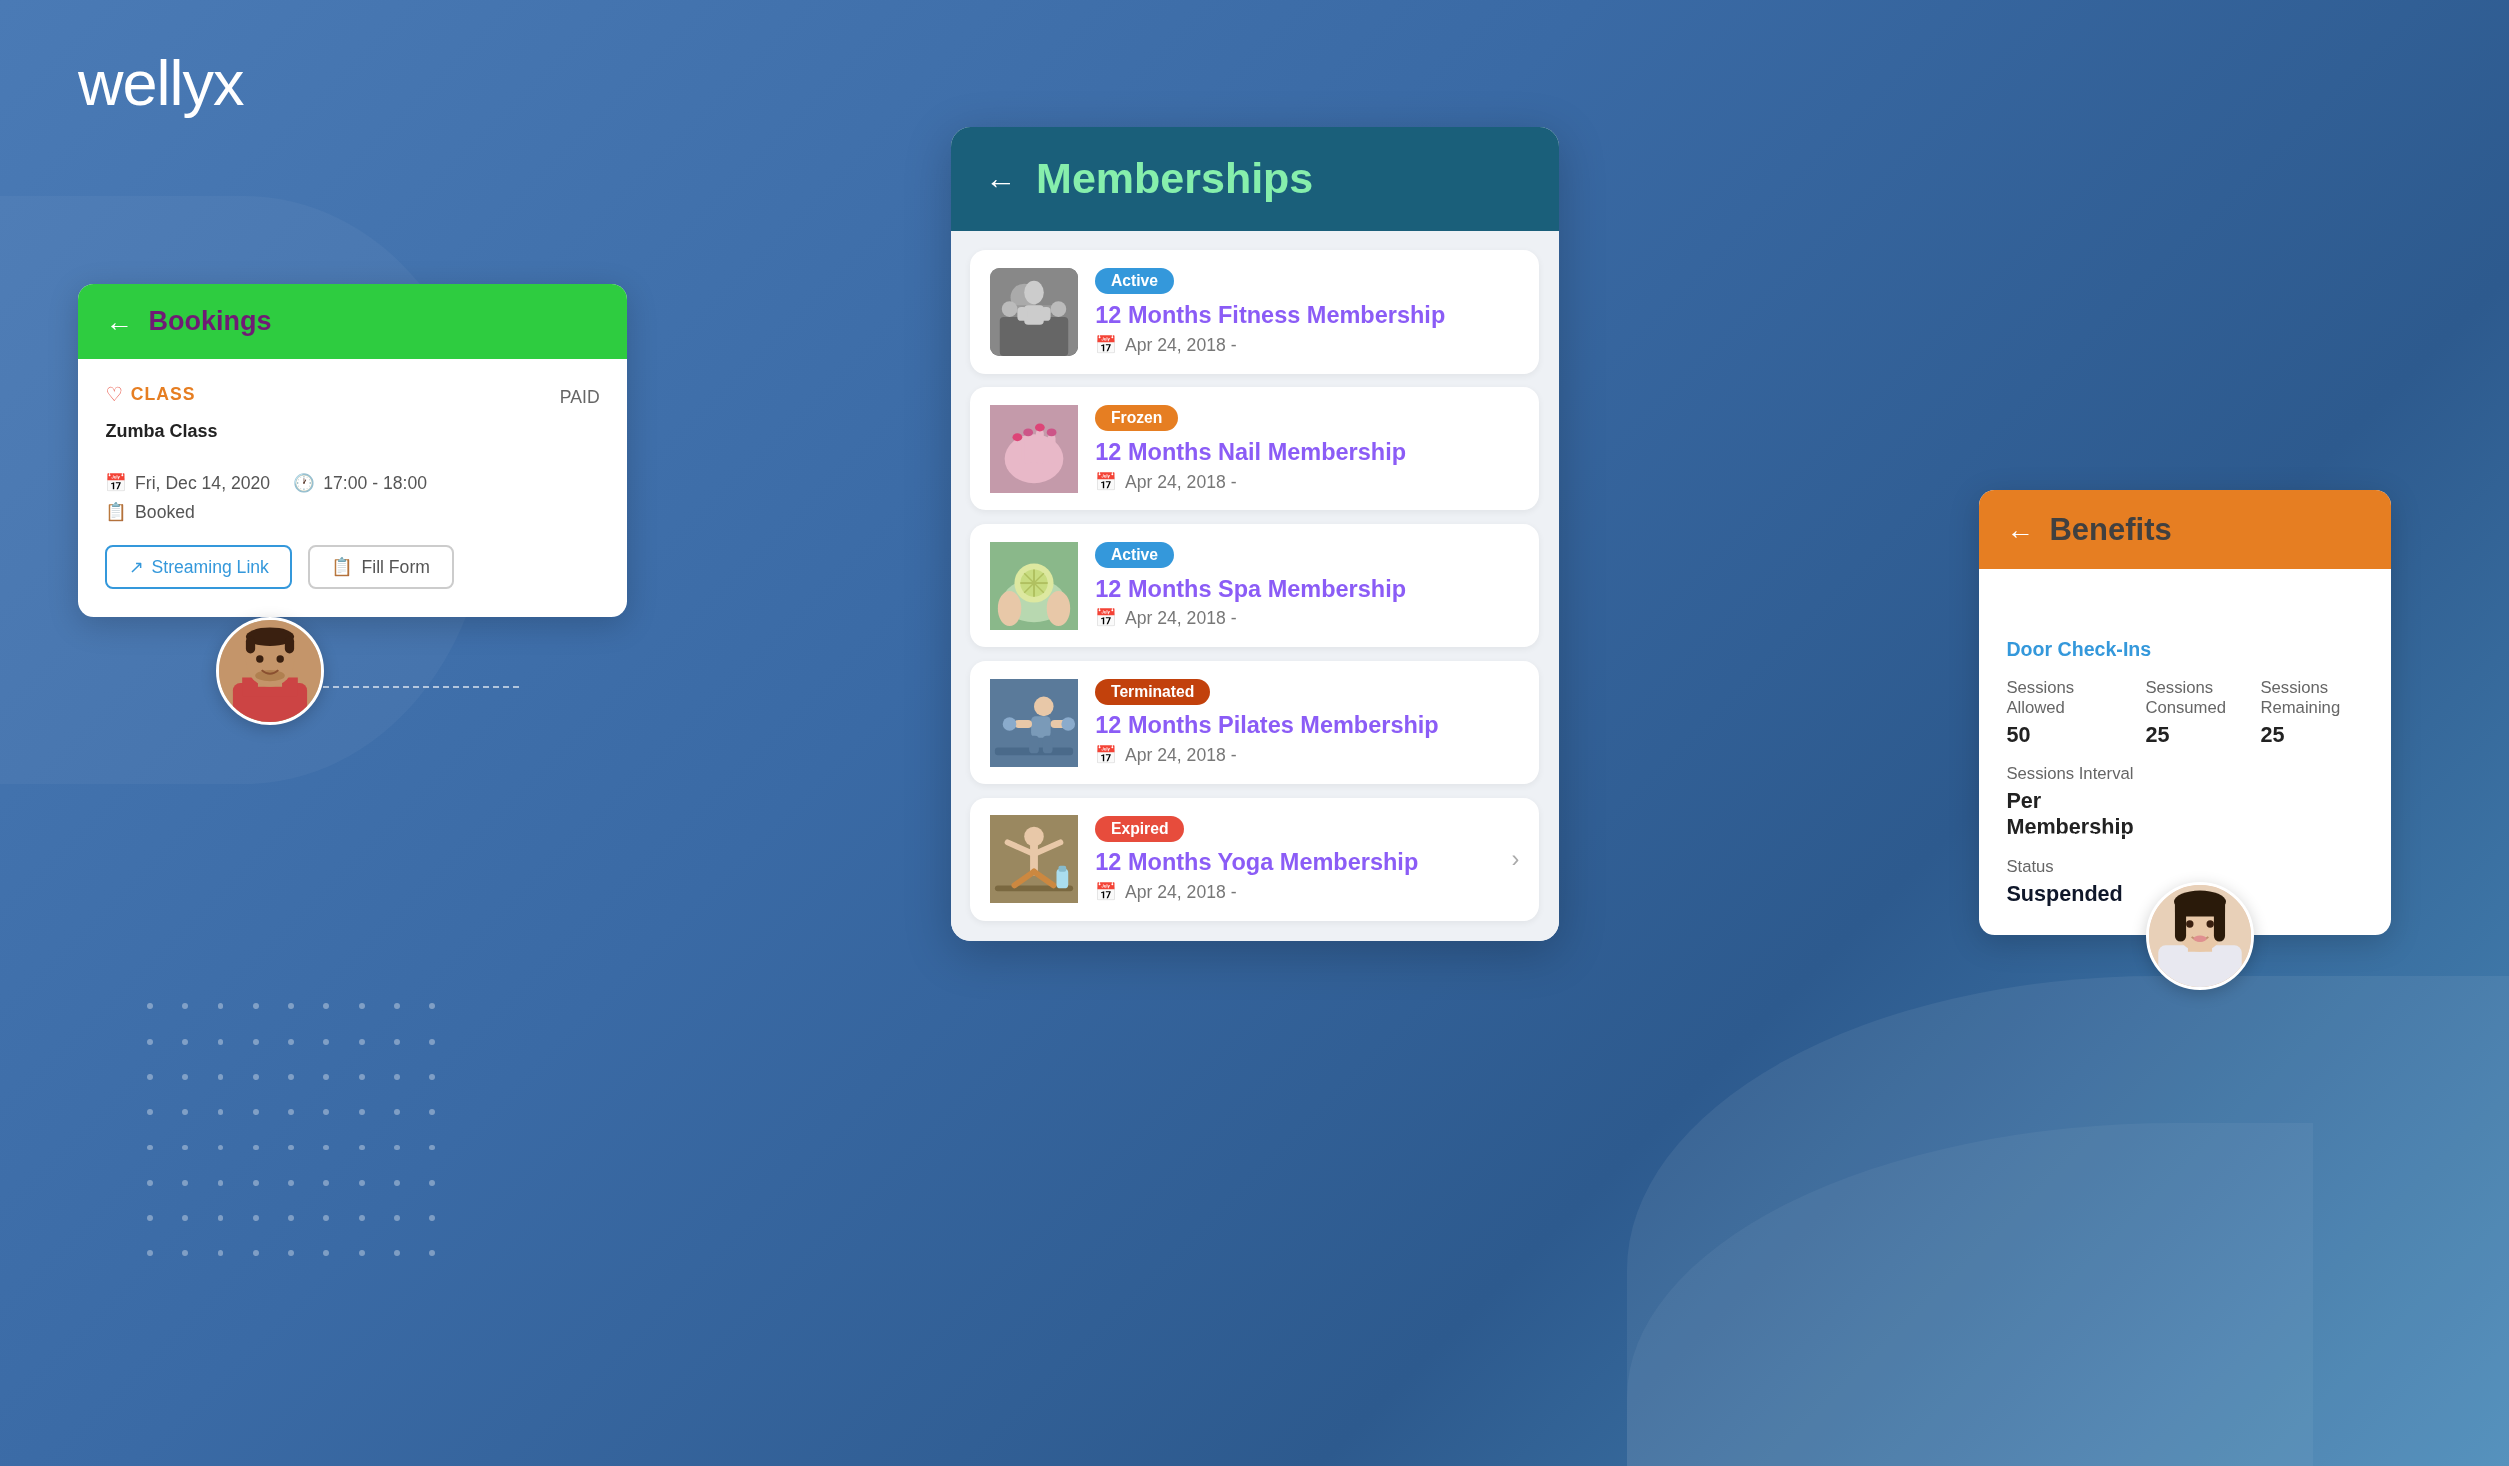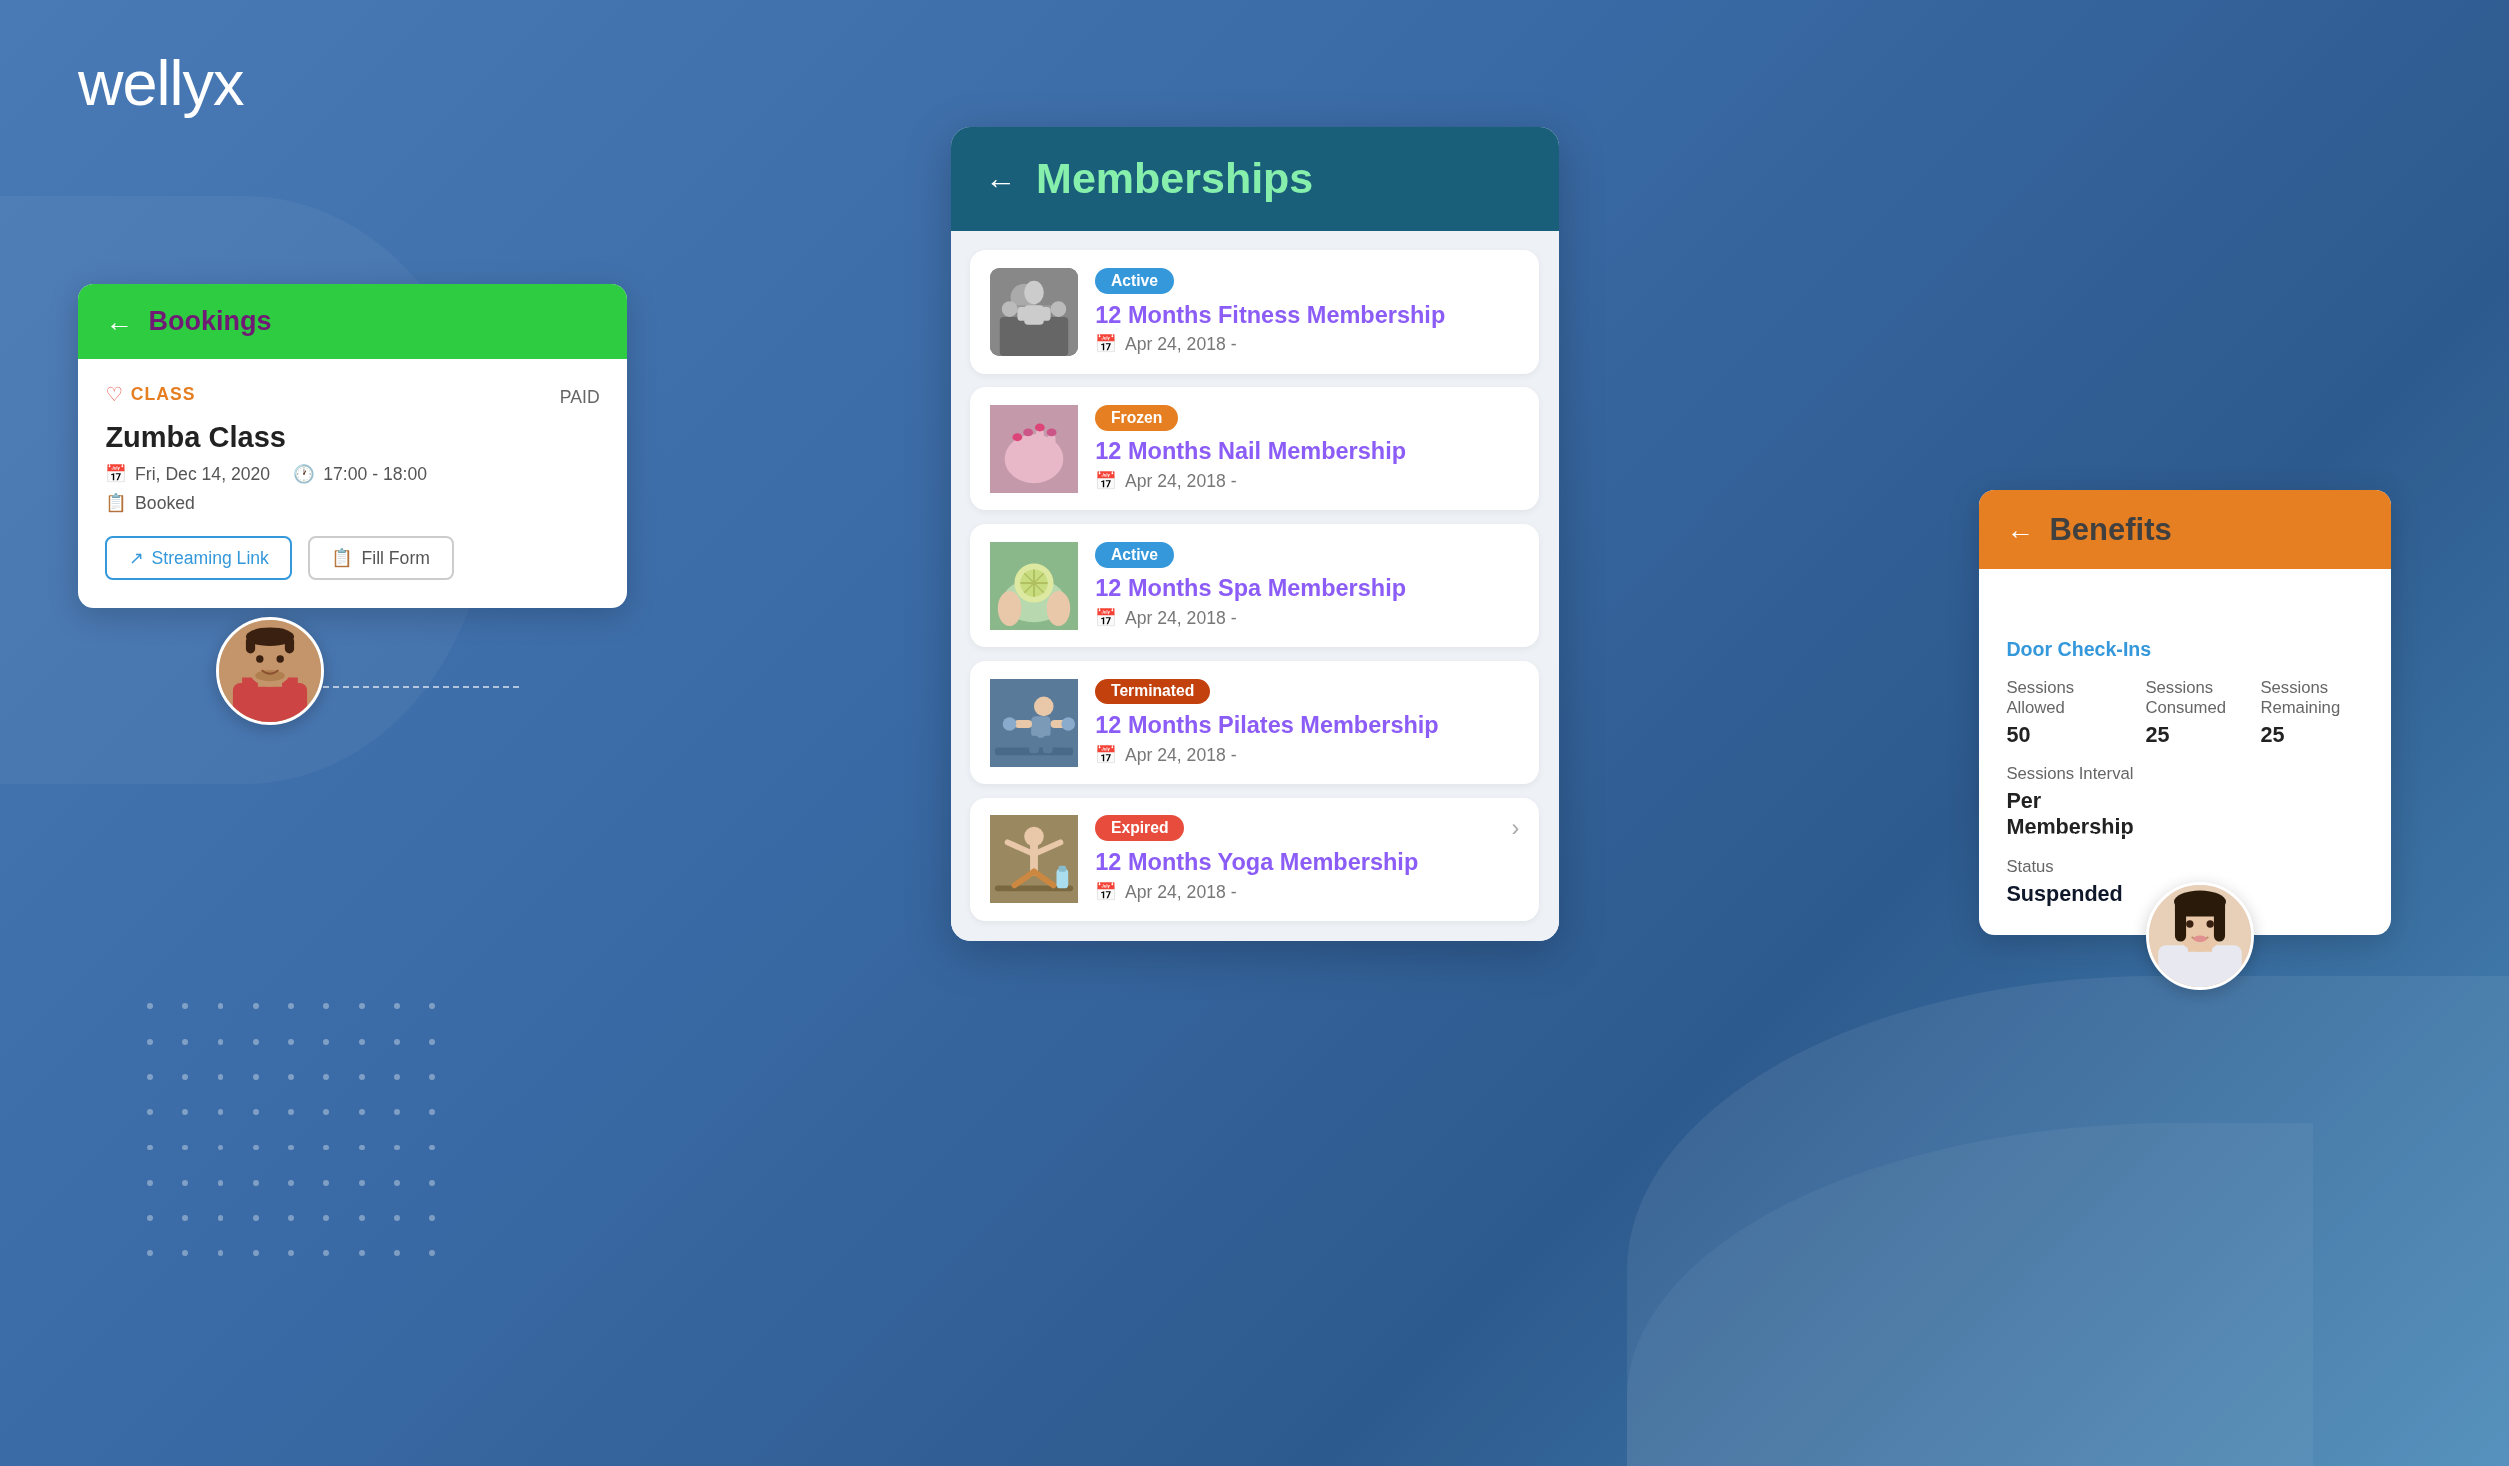--- a/index.html
+++ b/index.html
@@ -124,24 +124,24 @@
       font-size: 17.6px;
       font-weight: 500;
     }
     .bookings-top-row {
       display: flex;
       justify-content: space-between;
       align-items: center;
       margin-bottom: 9.8px;
     }
     .bookings-class-name {
-      font-size: 29px;
+      font-size: 18px;
       font-weight: 600;
       color: #222;
-      margin-bottom: 10px;
+      margin-bottom: 31px;
     }
     .bookings-meta {
       display: flex;
       align-items: center;
       gap: 23.5px;
       margin-bottom: 7.8px;
       font-size: 17.6px;
       color: #555;
     }
     .bookings-meta .meta-item {
@@ -258,21 +258,21 @@
       flex-direction: column;
       gap: 13.7px;
       background: #eef1f5;
     }
 
     
     .membership-item {
       background: white;
       border-radius: 15.7px;
       display: flex;
-      align-items: flex-start;
+      align-items: center;
       padding: 17.6px 19.6px;
       gap: 17.6px;
       box-shadow: 0 2px 7.8px rgba(0,0,0,0.06);
     }
     .membership-info {
       flex: 1;
     }
     .membership-badge {
       display: inline-block;
       padding: 3.9px 15.7px;

